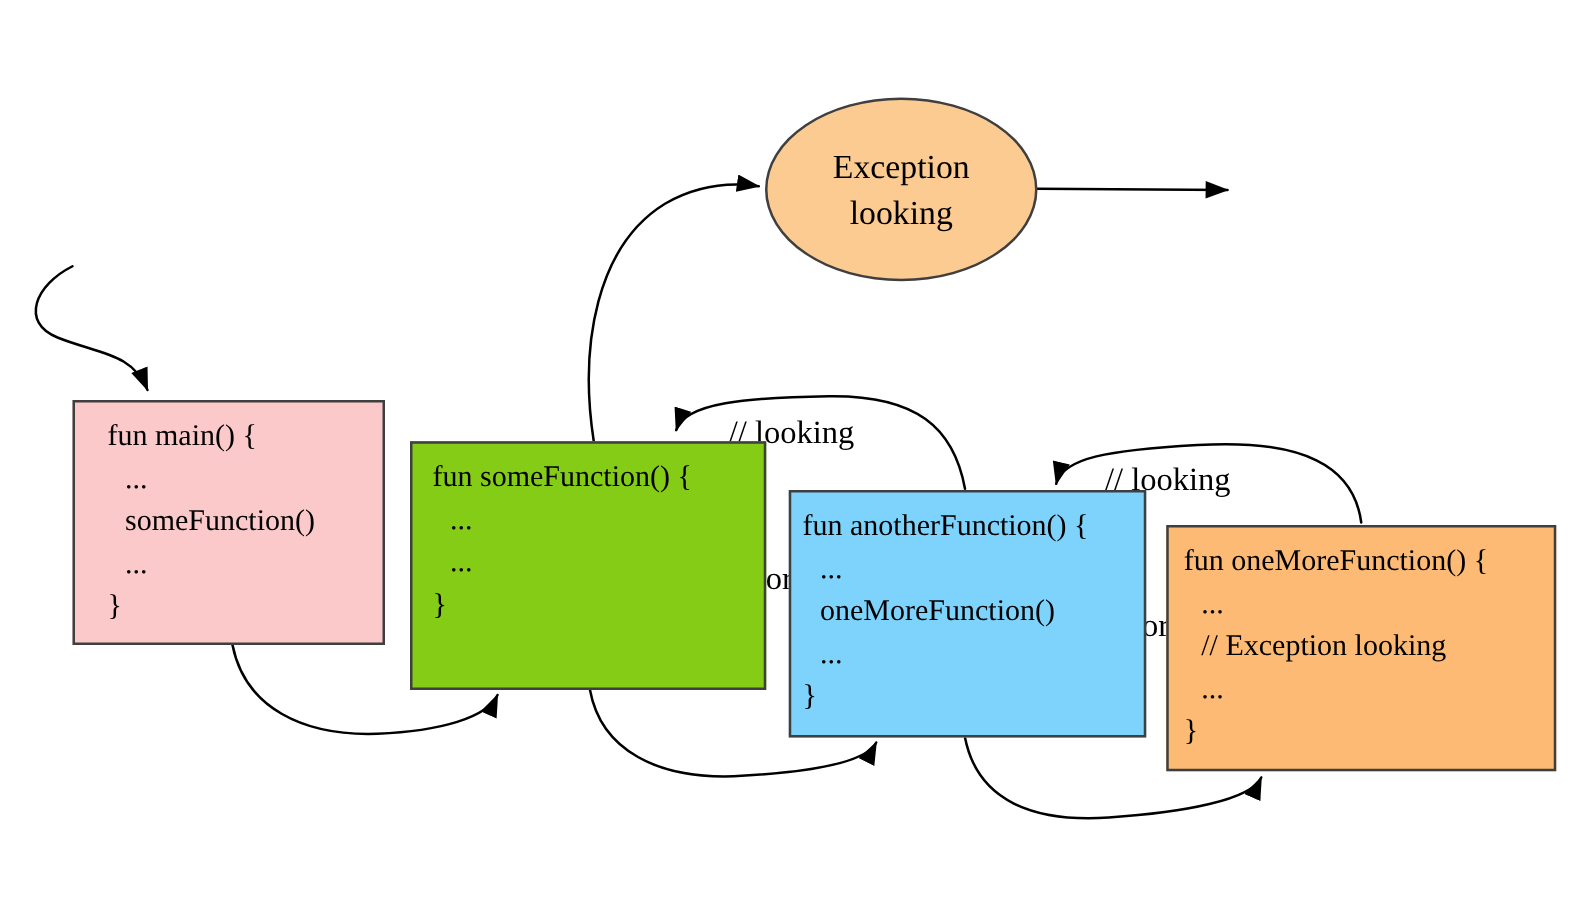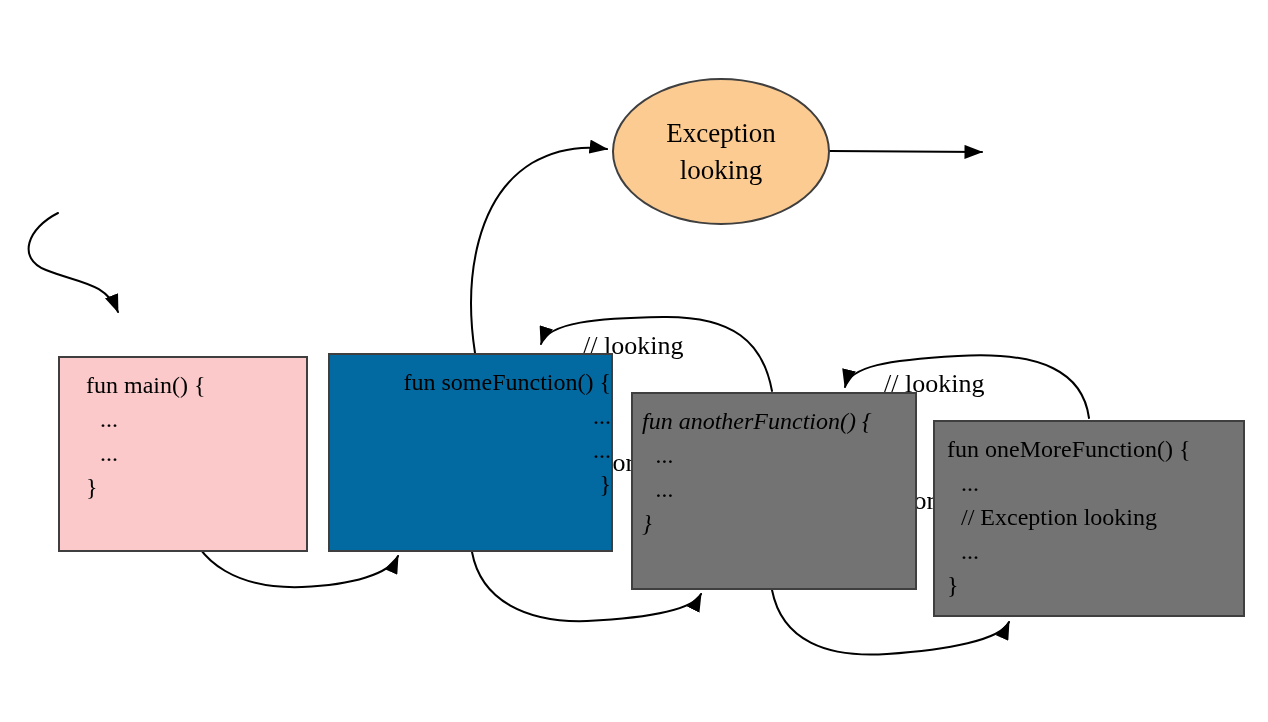--- a/index.html
+++ b/index.html
@@ -82,42 +82,44 @@
   <div class="comment-label comment-1">
     <div>// looking</div>
     <div>// for handler</div>
   </div>
 
   <div class="comment-label comment-2">
     <div>// looking</div>
     <div>// for handler</div>
   </div>
 
-  <div class="code-box box-main" style="background-color: rgb(251, 201, 201); margin-top: 36px;">
+  <div class="code-box box-main" style="background-color: rgb(251, 201, 201);">
     <div class="code-line">fun main() {</div>
     <div class="code-line indent">...</div>
+    <div class="code-line indent">someFunction()</div>
     <div class="code-line indent">...</div>
     <div class="code-line">}</div>
   </div>
 
-  <div class="code-box box-some" style="background-color: #0369a1; text-align: right;">
+  <div class="code-box box-some" style="background-color: #84cc16;">
     <div class="code-line">fun someFunction() {</div>
     <div class="code-line indent">...</div>
     <div class="code-line indent">...</div>
     <div class="code-line">}</div>
   </div>
 
-  <div class="code-box box-another" style="background-color: #737373; font-style: italic;">
+  <div class="code-box box-another" style="background-color: #7dd3fc;">
     <div class="code-line">fun anotherFunction() {</div>
     <div class="code-line indent">...</div>
+    <div class="code-line indent">oneMoreFunction()</div>
     <div class="code-line indent">...</div>
     <div class="code-line">}</div>
   </div>
 
-  <div class="code-box box-onemore" style="background-color: #737373;">
+  <div class="code-box box-onemore" style="background-color: #fdba74;">
     <div class="code-line">fun oneMoreFunction() {</div>
     <div class="code-line indent">...</div>
     <div class="code-line indent">// Exception looking</div>
     <div class="code-line indent">...</div>
     <div class="code-line">}</div>
   </div>
 
 </div>
 
 </body></html>

